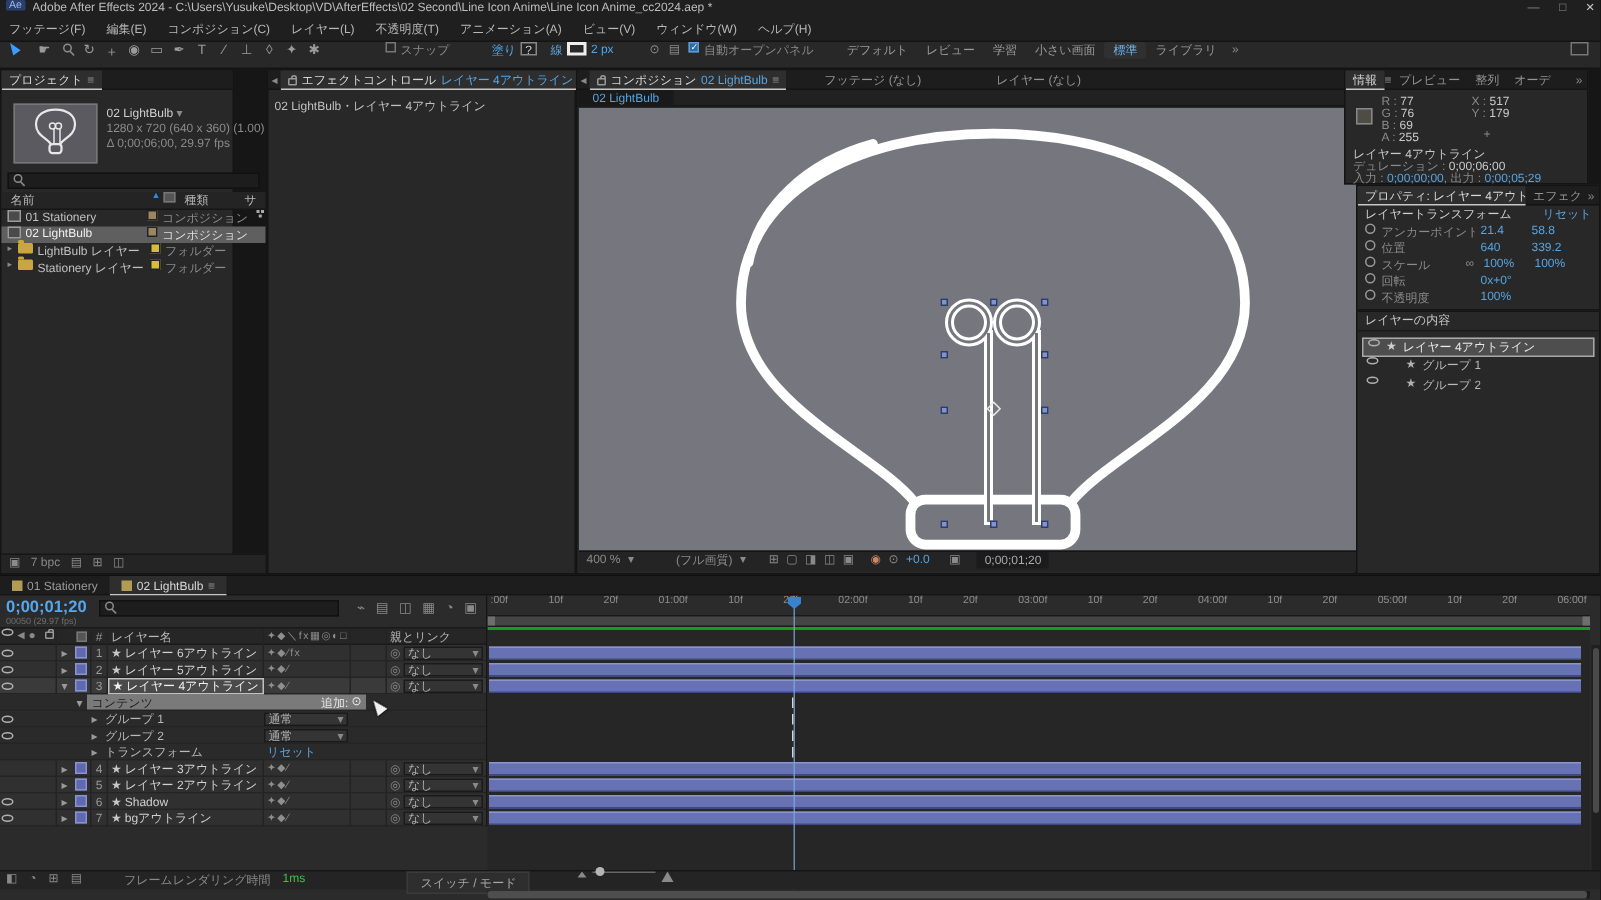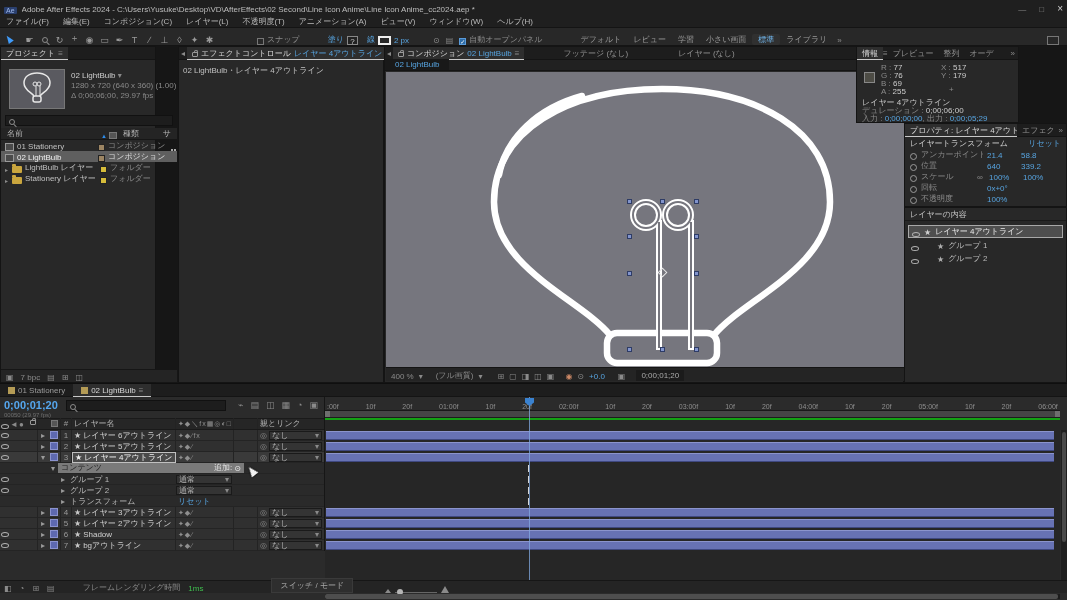--- a/index.html
+++ b/index.html
@@ -1,19 +1,19 @@
 <!DOCTYPE html>
 <html><head>
 <meta charset="utf-8">
 <style>
 *{box-sizing:border-box;margin:0;padding:0}
 html,body{width:1067px;height:600px;overflow:hidden}
 body{background:#161616;font-family:"Liberation Sans","DejaVu Sans",sans-serif;font-size:8px;color:#b8b8b8;position:relative}
 .abs{position:absolute}
-.row{display:flex;align-items:flex-end}
+.row{display:flex;align-items:flex-start}
 .nw{white-space:nowrap;overflow:hidden}
 .blue{color:#57a4e0}
 .dim{color:#8a8a8a}
 .grn{color:#3fbf4f}
 .panel{background:#282828;border:1px solid #141414}
 .tabstrip{background:#1d1d1d;display:flex;align-items:center;height:13px;border-bottom:1px solid #141414}
 .tab{padding:0 5px;height:13px;display:flex;align-items:center;gap:3px;color:#949494;white-space:nowrap}
 .tab.active{background:#2e2e2e;color:#d6d6d6;box-shadow:inset 0 -1px 0 #c8c8c8}
 .eye{display:inline-block;width:8px;height:5px;border:1px solid #b0b0b0;border-radius:50%}
 .mag{position:relative;width:6px;height:6px;border:1px solid #8a8a8a;border-radius:50%;display:inline-block;flex:none}
@@ -56,21 +56,21 @@
 
 <div class="abs row" style="left:0;top:0;width:1067px;height:14px;background:#1f1f1f;padding:0 4px;gap:5px">
   <span style="background:#2a3f6e;color:#9db7e8;font-size:7px;padding:0 2px;border-radius:1px">Ae</span>
   <span class="nw" style="color:#bdbdbd;flex:1">Adobe After Effects 2024 - C:\Users\Yusuke\Desktop\VD\AfterEffects\02 Second\Line Icon Anime\Line Icon Anime_cc2024.aep *</span>
   <span class="dim">—</span>
   <span class="dim" style="margin:0 8px">□</span>
   <span style="color:#cfcfcf;font-size:10px">×</span>
 </div>
 
 <div class="abs row" style="left:0;top:14px;width:1067px;height:14px;background:#1f1f1f;padding-left:6px;gap:14px;border-bottom:1px solid #141414">
-  <span>ファイル(F)</span>
+  <span>フッテージ(F)</span>
   <span>編集(E)</span>
   <span>コンポジション(C)</span>
   <span>レイヤー(L)</span>
   <span>不透明度(T)</span>
   <span>アニメーション(A)</span>
   <span>ビュー(V)</span>
   <span>ウィンドウ(W)</span>
   <span>ヘルプ(H)</span>
 </div>
 
@@ -101,21 +101,21 @@
     <span class="blue">2 px</span>
   </span>
   <span class="row" style="margin-left:24px;gap:6px">
     <span class="dim">⊙</span>
     <span class="dim">▤</span>
     <span class="row" style="gap:3px">
       <span style="width:7px;height:7px;border:1px solid #5a9ad8;background:#2d6ca8;color:#fff;font-size:6px;line-height:7px;text-align:center">✓</span>
       <span class="dim">自動オープンパネル</span>
     </span>
   </span>
-  <span class="row" style="margin-left:32px">
+  <span class="row" style="margin-left:16px">
     <span class="wsp">デフォルト</span>
     <span class="wsp">レビュー</span>
     <span class="wsp">学習</span>
     <span class="wsp">小さい画面</span>
     <span class="wsp active">標準</span>
     <span class="wsp">ライブラリ</span>
     <span class="dim" style="margin-left:4px">»</span>
   </span>
   <span style="position:absolute;right:8px;width:12px;height:9px;border:1px solid #777"></span>
 </div>
@@ -205,21 +205,21 @@
 
 <div class="abs panel" style="left:384px;top:46px;width:520px;height:337px">
   <div class="tabstrip">
     <span class="dim" style="padding:0 2px">◂</span>
     <span class="tab active">
       <span class="lock"></span>
       <span>コンポジション</span>
       <span class="blue">02 LightBulb</span>
       <span class="dim">≡</span>
     </span>
-    <span class="tab" style="margin-left:34px">フッテージ (なし)</span>
+    <span class="tab" style="margin-left:20px">フッテージ (なし)</span>
     <span class="tab" style="margin-left:40px">レイヤー (なし)</span>
   </div>
   <div class="row" style="height:11px;background:#212121;border-bottom:1px solid #141414">
     <span class="blue" style="background:#191919;height:11px;display:flex;align-items:center;padding:0 10px">02 LightBulb</span>
   </div>
 
   <div class="abs" style="left:1px;top:25px;width:518px;height:296px;background:#76767e;overflow:hidden">
     <svg width="518" height="296" viewBox="0 0 518 296">
       <path d="M224 263 C196 228 108 196 108 130 C108 58 182 17 276 17 C370 17 444 58 444 130 C444 196 356 228 328 263" stroke="#ffffff" stroke-width="6.5" fill="none" stroke-linecap="round"></path>
       <path d="M196 24 C152 36 120 66 113 103" stroke="#ffffff" stroke-width="6.5" fill="none" stroke-linecap="round"></path>
@@ -242,36 +242,36 @@
     <span class="handle" style="left:308px;top:199px"></span>
     <span class="handle" style="left:241px;top:275px"></span>
     <span class="handle" style="left:274px;top:275px"></span>
     <span class="handle" style="left:308px;top:275px"></span>
     <span style="position:absolute;left:273px;top:197px;width:7px;height:7px;border:1px solid #e8e8e8;transform:rotate(45deg)"></span>
   </div>
 
   <div class="abs row" style="left:1px;bottom:1px;width:518px;height:14px;background:#242424;border-top:1px solid #141414;padding:0 5px;gap:5px">
     <span class="dim">400 %</span>
     <span class="dim">▾</span>
-    <span class="dim" style="margin-left:8px">(フル画質)</span>
+    <span class="dim" style="margin-left:23px">(フル画質)</span>
     <span class="dim">▾</span>
     <span class="dim" style="margin-left:10px">⊞</span>
     <span class="dim">▢</span>
     <span class="dim">◨</span>
     <span class="dim">◫</span>
     <span class="dim">▣</span>
     <span style="color:#c86;margin-left:6px">◉</span>
     <span class="dim">⊙</span>
     <span class="blue">+0.0</span>
     <span class="dim" style="margin-left:8px">▣</span>
     <span style="background:#1b1b1b;padding:1px 5px;color:#aaa;margin-left:6px">0;00;01;20</span>
   </div>
 </div>
 
-<div class="abs panel" style="left:856px;top:46px;width:163px;height:77px">
+<div class="abs panel" style="left:896px;top:46px;width:163px;height:77px">
   <div class="tabstrip">
     <span class="tab active">情報</span>
     <span class="dim">≡</span>
     <span class="tab">プレビュー</span>
     <span class="tab">整列</span>
     <span class="tab">オーデ</span>
     <span class="dim" style="margin-left:auto;padding-right:3px">»</span>
   </div>
   <span style="position:absolute;left:7px;top:25px;width:11px;height:11px;background:#4d4c45;border:1px solid #888"></span>
   <div class="abs" style="left:24px;top:17px;line-height:8px">

